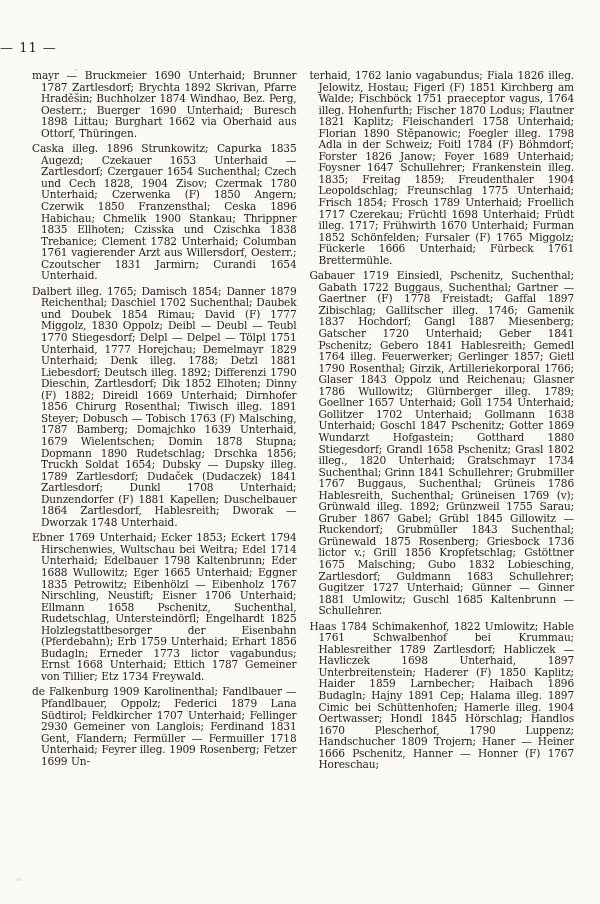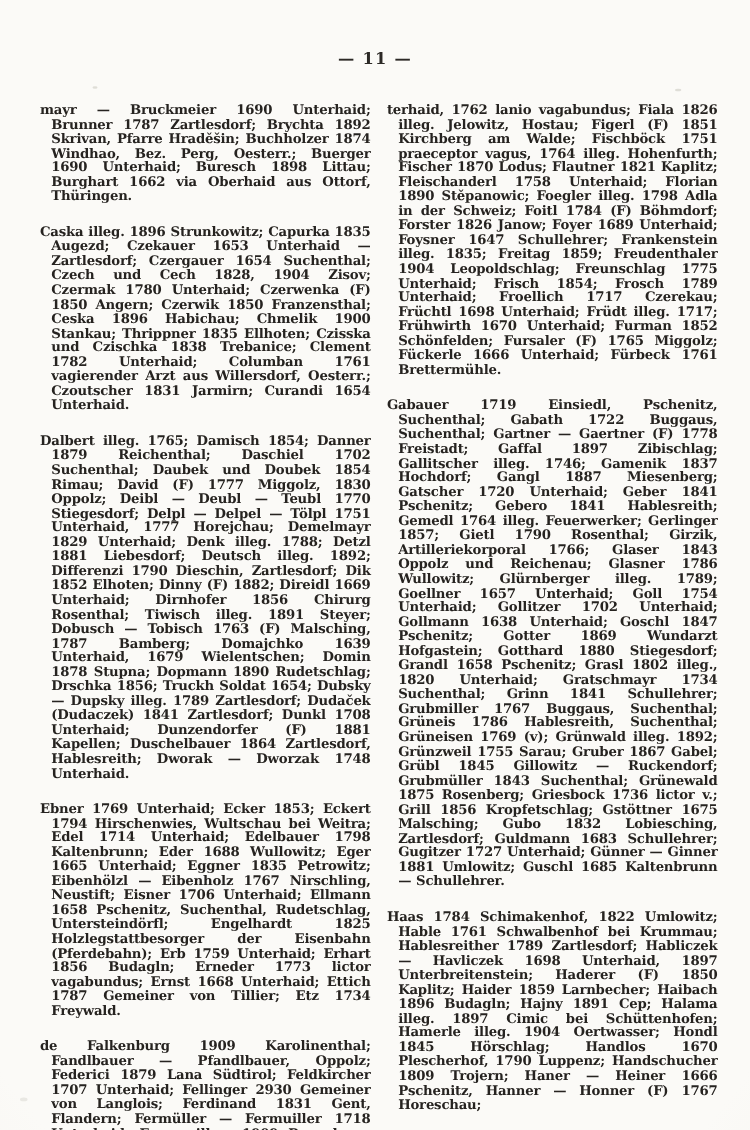--- a/index.html
+++ b/index.html
@@ -17,48 +17,48 @@
     background:
       radial-gradient(ellipse 120% 115% at 50% 45%, #fbfaf7 60%, #f1efe9 92%, #e9e7df 100%);
     color: #262320;
     font-family: "DejaVu Serif", "Liberation Serif", serif;
   }
   .page-header {
     position: absolute;
     top: 40px;
     left: 0;
     width: 100%;
-    text-align: center;
+    text-align: left;
     font-size: 13px;
-    font-weight: bold;
+    font-weight: normal;
     letter-spacing: 1px;
     color: #2c2926;
   }
   .columns {
     position: absolute;
     top: 66px;
     left: 32px;
     right: 26px;
     bottom: 8px;
     display: flex;
     gap: 13px;
   }
   .col {
     width: 50%;
     text-align: justify;
   }
   .para {
     font-size: 10.6px;
     line-height: 11.55px;
-    font-weight: bold;
+    font-weight: normal;
     letter-spacing: -0.15px;
     word-spacing: 0.4px;
     text-indent: -9px;
     padding-left: 9px;
-    margin: 17px 0 2px 0;
+    margin: 4px 0 2px 0;
     color: #262320;
     text-rendering: optimizeLegibility;
   }
   
   .speck { position: absolute; background: #c9c6bd; border-radius: 50%; opacity: .55; }
   .speck.s1 { width: 4px; height: 2px; left: 74px; top: 69px; }
   .speck.s2 { width: 5px; height: 2px; left: 540px; top: 71px; }
   .speck.s3 { width: 6px; height: 3px; left: 16px; top: 878px; opacity: .35; }
 </style>
 </head>

